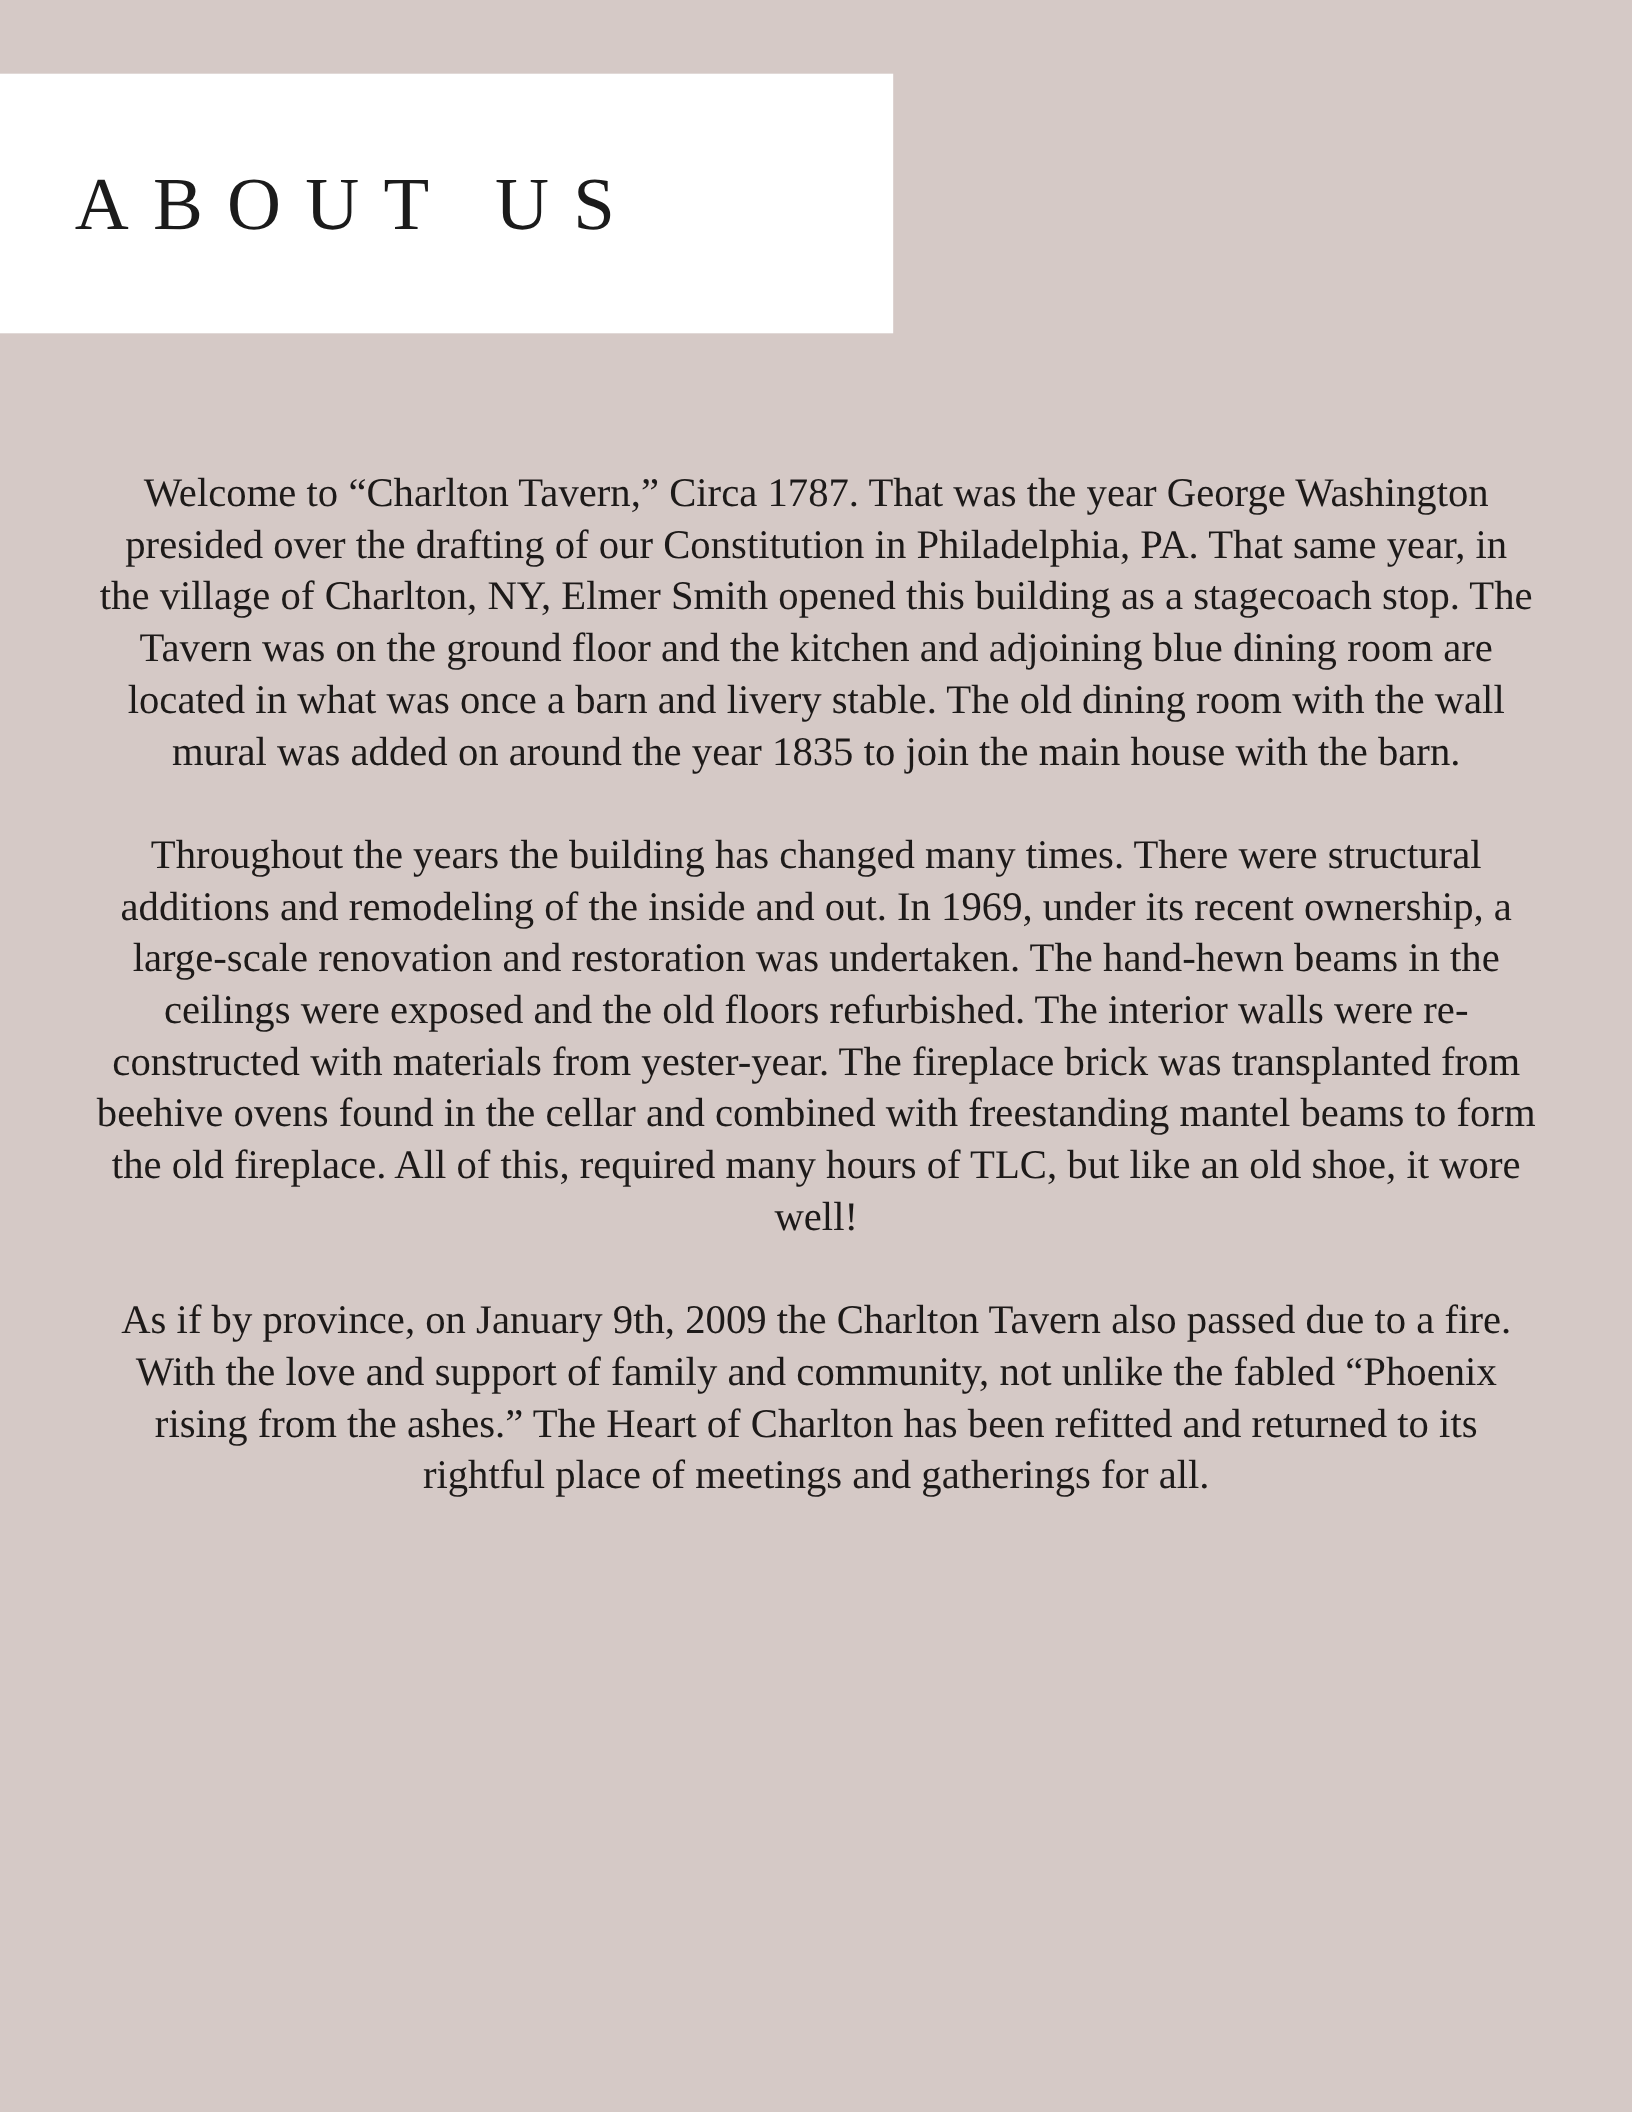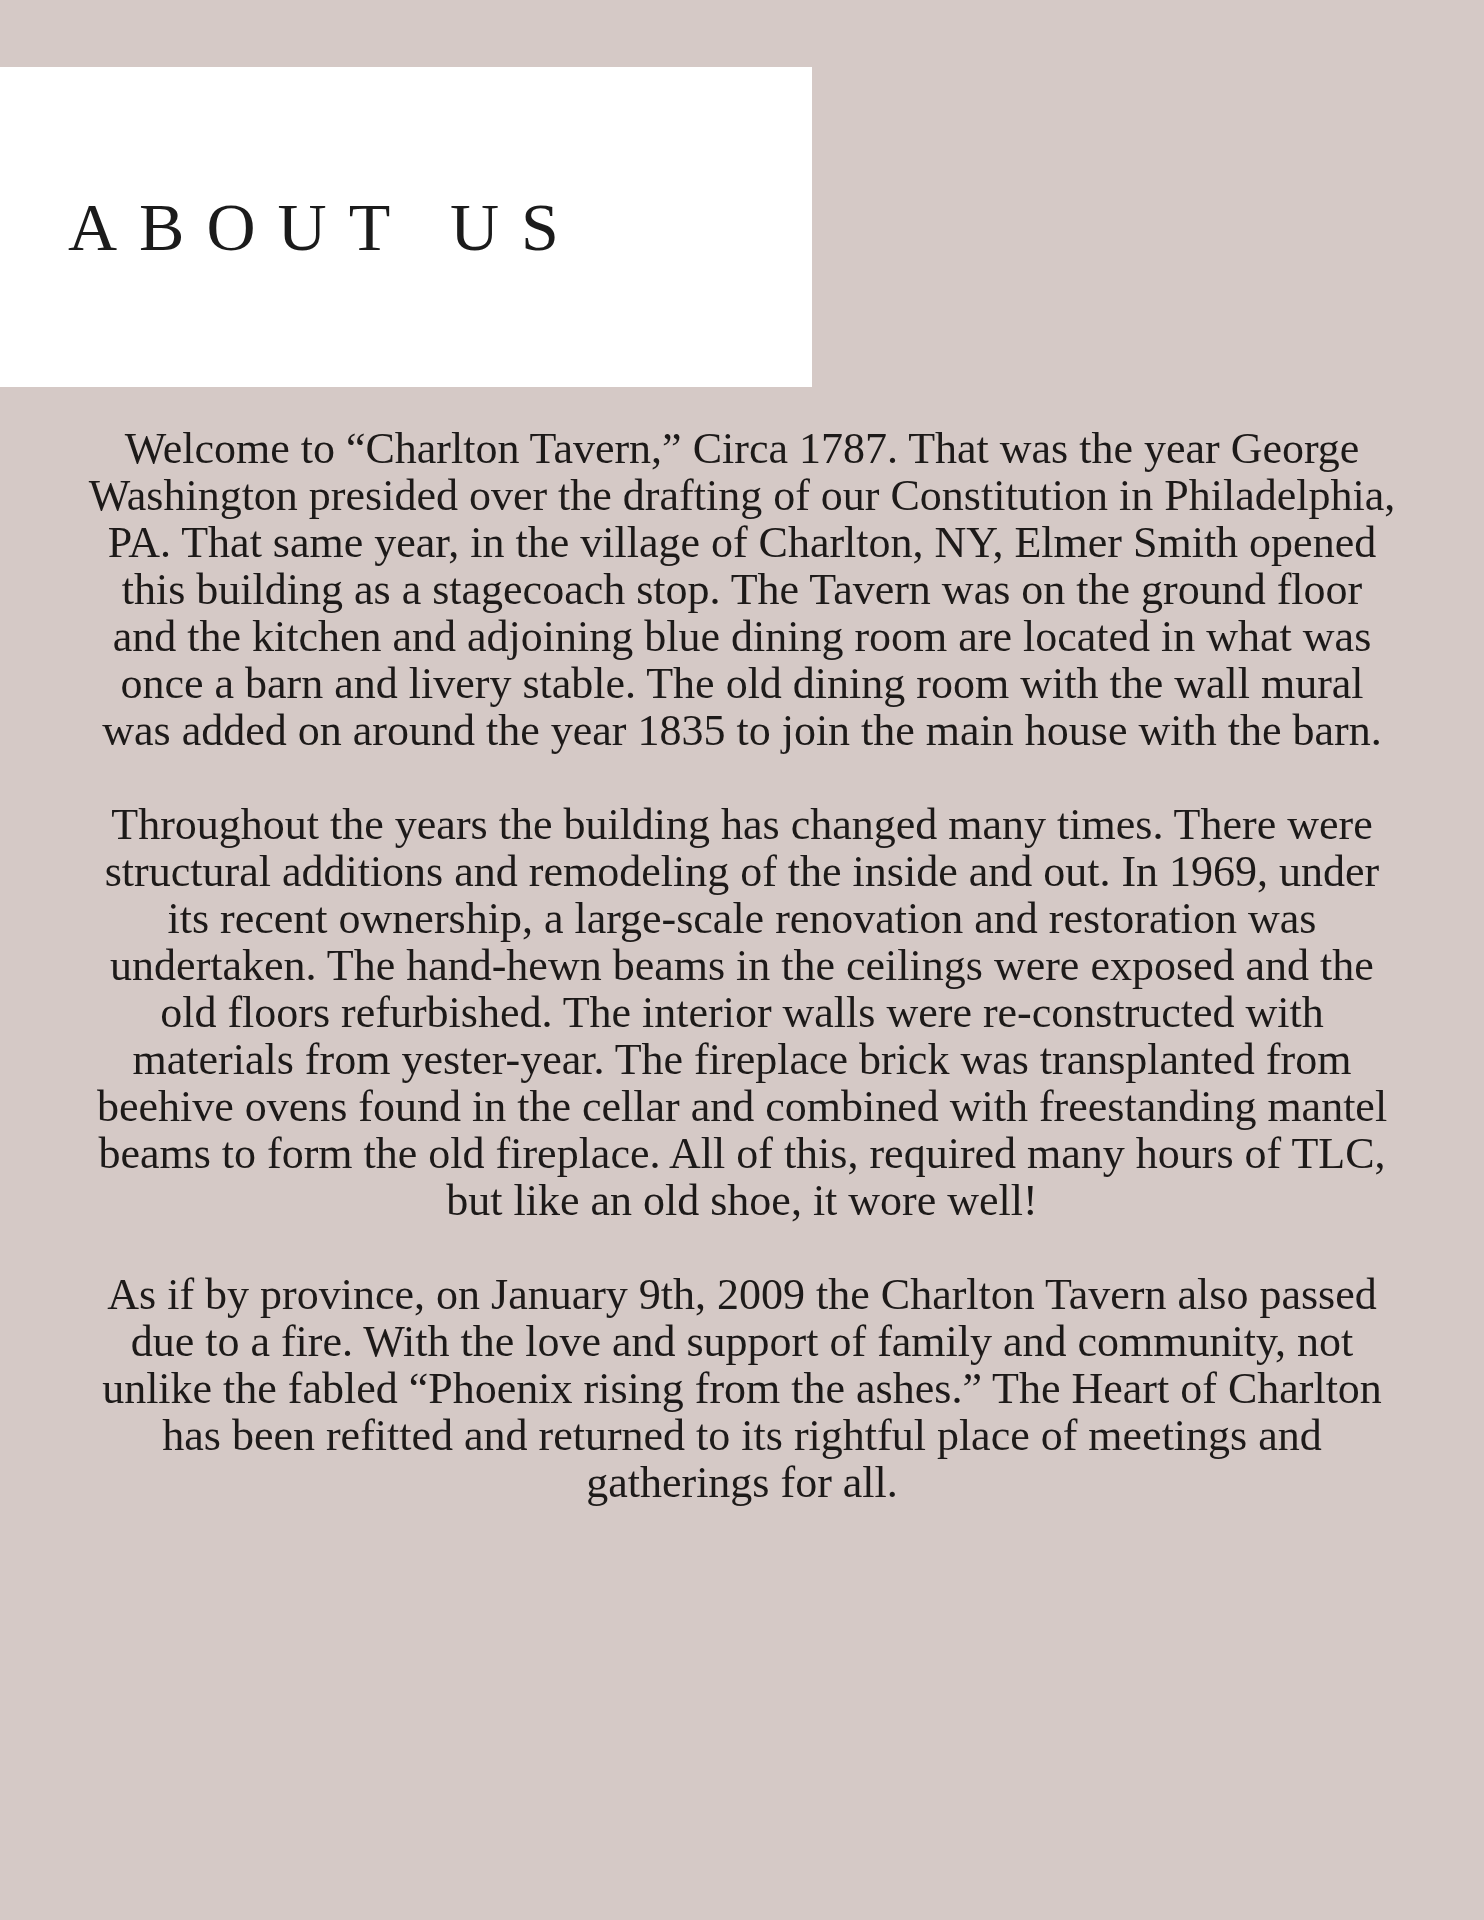--- a/index.html
+++ b/index.html
@@ -17,21 +17,21 @@
     position: relative;
     width: 1484px;
     height: 1920px;
     background: #d5c9c6;
   }
   .title-block {
     position: absolute;
     left: 0;
     top: 67px;
     width: 812px;
-    height: 320px;
+    height: 236px;
     background: #ffffff;
     display: flex;
     align-items: center;
   }
   .title-text {
     margin-left: 68px;
     font-family: "Liberation Serif", serif;
     font-size: 68px;
     font-weight: 400;
     letter-spacing: 22px;
@@ -40,21 +40,21 @@
     white-space: nowrap;
   }
   .body-block {
     position: absolute;
     left: 88px;
     top: 425px;
     width: 1308px;
   }
   .para {
     font-family: "Liberation Serif", serif;
-    font-size: 44px;
+    font-size: 37px;
     line-height: 47px;
     color: #1d1a19;
     text-align: center;
     margin: 0 0 47px 0;
   }
   .para:last-child {
     margin-bottom: 0;
   }
 </style>
 </head>

